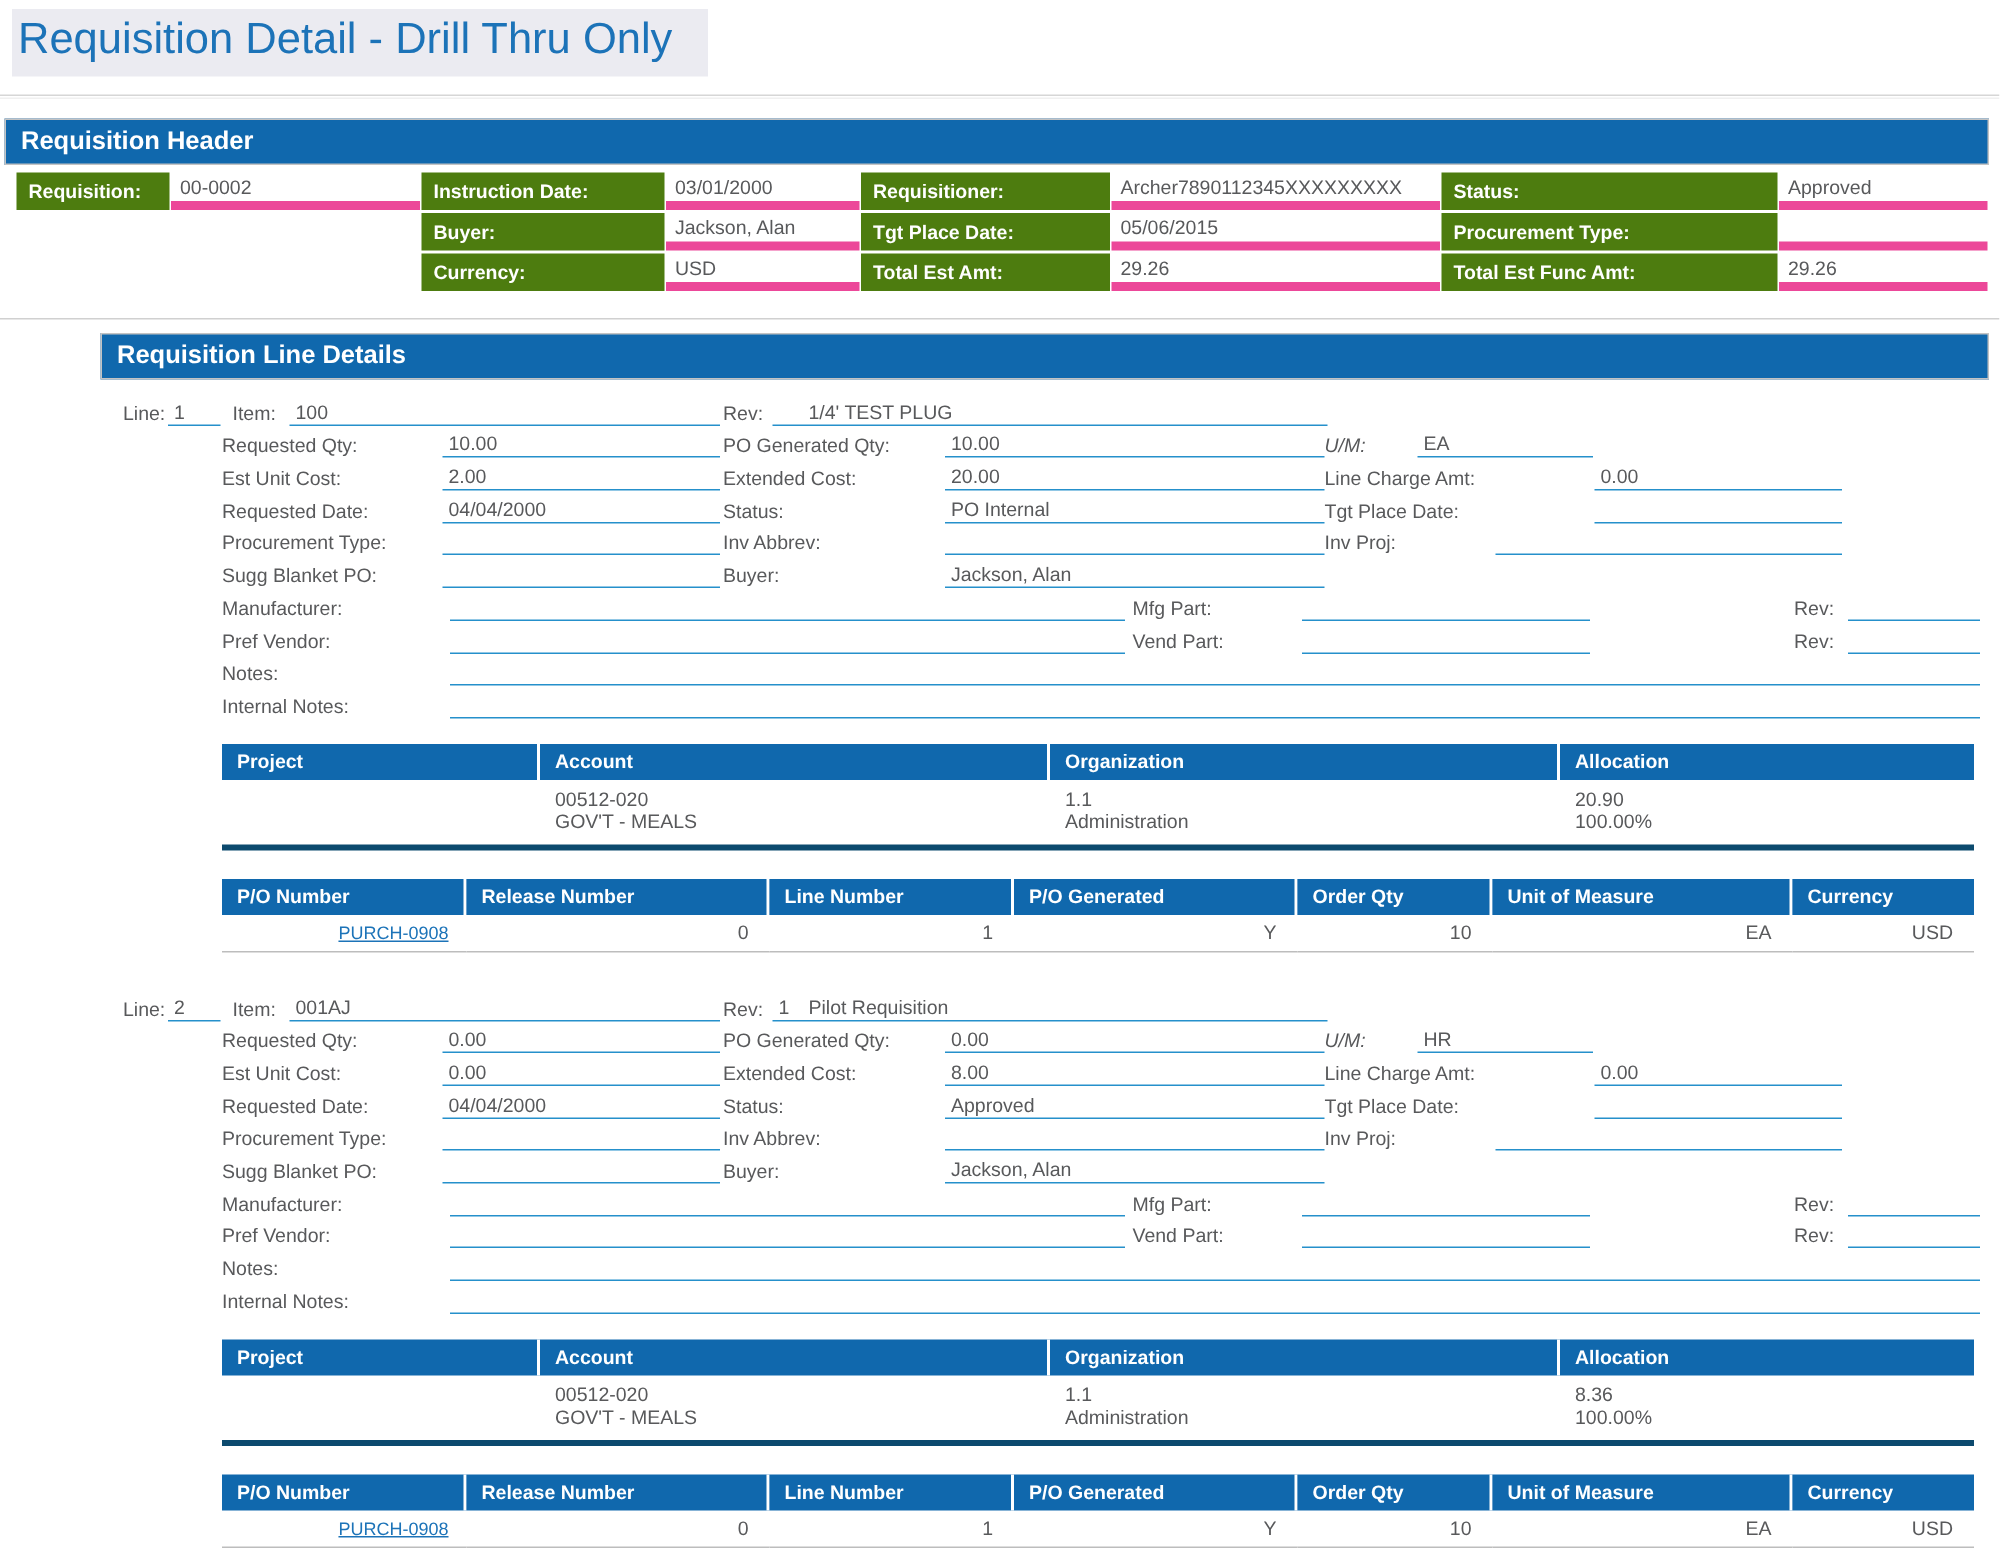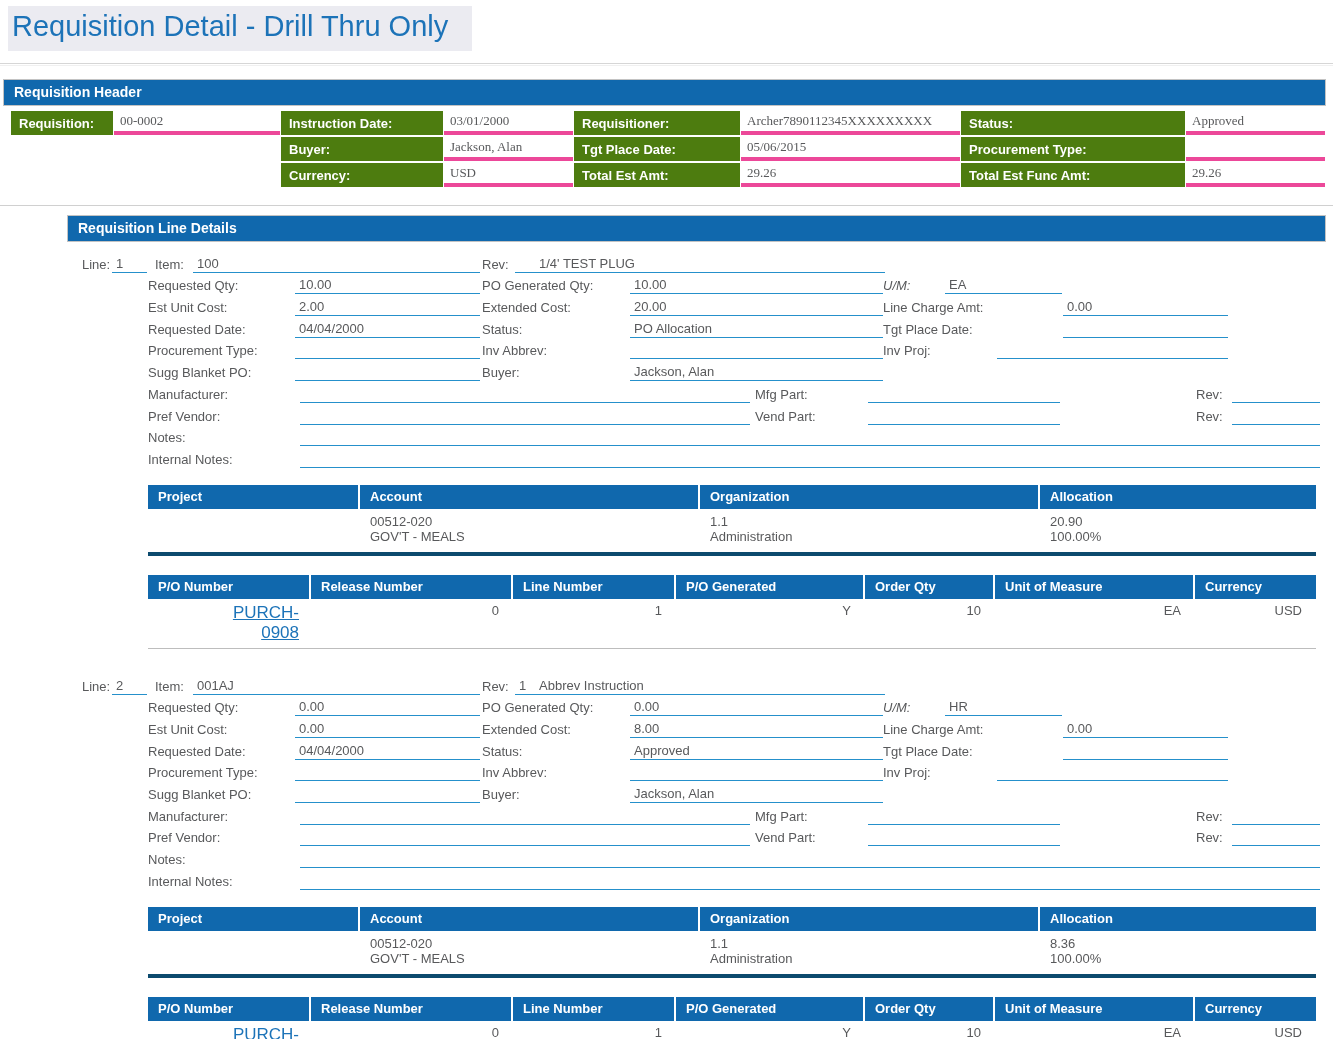--- a/index.html
+++ b/index.html
@@ -12,39 +12,38 @@
   
   .title-wrap { padding:6px 0 0 8px; }
   .page-title {
     display:inline-block; font-size:29px; color:#1c73b8;
     background:#ebebf1; padding:4px 24px 8px 4px; white-space:nowrap;
   }
   .top-rule { margin-top:12px; height:3px; border-top:1px solid #d6d6d6; border-bottom:1px solid #f0f0f0; }
 
   
   .bar {
-    background:#1068ad; color:#fff; font-weight:bold; font-size:14px;
+    background:#1068ad; color:#fff; font-weight:bold; font-size:17px;
     padding:4px 10px 5px 10px; border:1px solid #c3c3c3;
   }
   .hdr-bar { margin:13px 7px 0 3px; }
   .line-bar { margin:9px 7px 0 67px; }
 
   
   table.hdr-grid {
     margin:3px 0 0 10px; width:1316px; table-layout:fixed;
     border-collapse:separate; border-spacing:1px 2px;
   }
   .hdr-grid td { height:23px; overflow:hidden; white-space:nowrap; }
   .hdr-grid td.lbl {
     background:#4d7c0f; color:#fff; font-weight:bold; padding:2px 8px; vertical-align:middle;
   }
   .hdr-grid td.val {
     color:#58595b; padding:2px 6px; vertical-align:middle;
-    border-bottom:4px solid #ec4899;
-    font-family:Liberation Serif, serif;
+    border-bottom:6px solid #ec4899;
   }
   .hdr-grid td.blank { background:transparent; }
 
   .sect-rule { margin-top:16px; border-top:1px solid #d0d0d0; }
 
   
   .line-block { margin-top:24px; }
   .line-block.first { margin-top:9px; }
   .drow { display:flex; align-items:flex-end; height:21.7px; white-space:nowrap; }
   .li-row  { margin-left:82px; }
@@ -79,21 +78,21 @@
   .pot   { margin-top:19px; }
   table.sub th {
     background:#1068ad; color:#fff; font-weight:bold; font-size:13px; text-align:left;
     padding:4px 10px 5px 10px; border-right:2px solid #ffffff; white-space:nowrap; overflow:hidden;
   }
   table.sub th:last-child { border-right:none; }
   table.sub td { vertical-align:top; color:#58595b; }
   .alloc td { padding:5px 10px 7px 10px; line-height:15.5px; border-bottom:4px solid #0c4a6e; }
   .pot td   { padding:4px 14px 5px 10px; text-align:right; border-bottom:1px solid #bdbdbd; }
   .pot td.po-num { text-align:right; padding-right:12px; }
-  a.po-link { color:#1c73b8; font-size:17px; text-decoration:underline;padding-left:44px; }
+  a.po-link { color:#1c73b8; font-size:12px; text-decoration:underline;padding-left:44px; }
 
   
   .ac1{width:212px;} .ac2{width:340px;} .ac3{width:340px;} .ac4{width:276px;}
   
   .pc1{width:163px;} .pc2{width:202px;} .pc3{width:163px;} .pc4{width:189px;}
   .pc5{width:130px;} .pc6{width:200px;} .pc7{width:121px;}
 
   
   .footer-rule { margin:17px 7px 0 67px; border-top:1px solid #c9c9c9; }
   .page-footer { margin:9px 0 0 2px; color:#808080; font-size:13px; }
@@ -179,21 +178,21 @@
     <span class="u w-v1">2.00</span>
     <span class="lab w-l2">Extended Cost:</span>
     <span class="u w-v2">20.00</span>
     <span class="lab w-l3b">Line Charge Amt:</span>
     <span class="u w-v3b">0.00</span>
   </div>
   <div class="drow f-row">
     <span class="lab w-l1">Requested Date:</span>
     <span class="u w-v1">04/04/2000</span>
     <span class="lab w-l2">Status:</span>
-    <span class="u w-v2">PO Allocation</span>
+    <span class="u w-v2">PO Internal</span>
     <span class="lab w-l3b">Tgt Place Date:</span>
     <span class="u w-v3b"></span>
   </div>
   <div class="drow f-row">
     <span class="lab w-l1">Procurement Type:</span>
     <span class="u w-v1"></span>
     <span class="lab w-l2">Inv Abbrev:</span>
     <span class="u w-v2"></span>
     <span class="lab w-l3c">Inv Proj:</span>
     <span class="u w-v3c"></span>
@@ -300,21 +299,21 @@
   </table>
 </div>
 
 <div class="line-block">
   <div class="drow li-row">
     <span class="lab w-linelab">Line:</span>
     <span class="u w-lineno">2</span>
     <span class="lab w-itemlab">Item:</span>
     <span class="u w-item">001AJ</span>
     <span class="lab w-revlab">Rev:</span>
-    <span class="u w-rev"><span class="rev-no">1</span><span>Abbrev Instruction</span></span>
+    <span class="u w-rev"><span class="rev-no">1</span><span>Pilot Requisition</span></span>
   </div>
   <div class="drow f-row">
     <span class="lab w-l1">Requested Qty:</span>
     <span class="u w-v1">0.00</span>
     <span class="lab w-l2">PO Generated Qty:</span>
     <span class="u w-v2">0.00</span>
     <span class="lab w-l3a">U/M:</span>
     <span class="u w-v3a">HR</span>
   </div>
   <div class="drow f-row">

